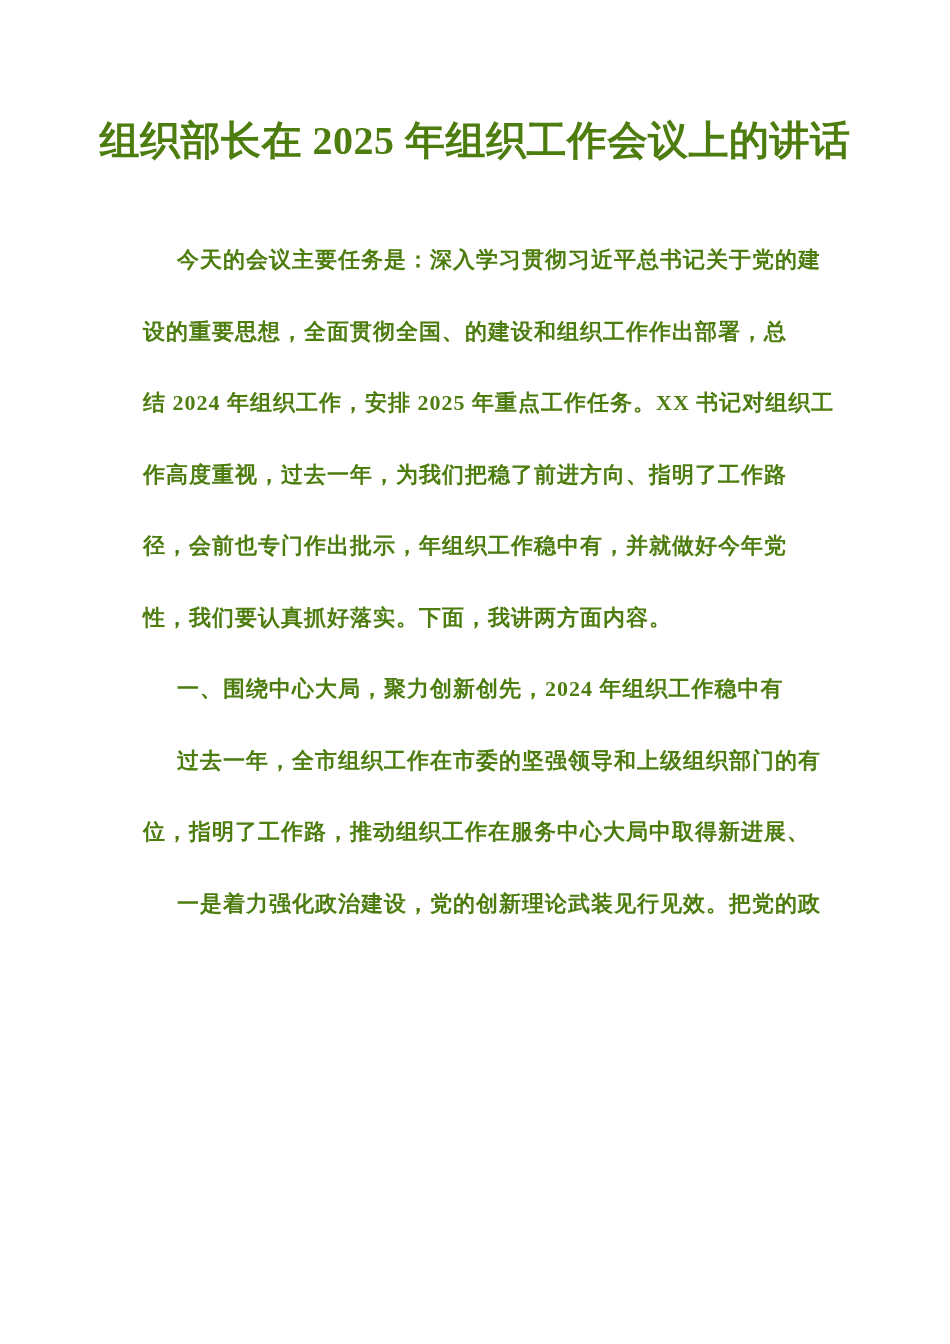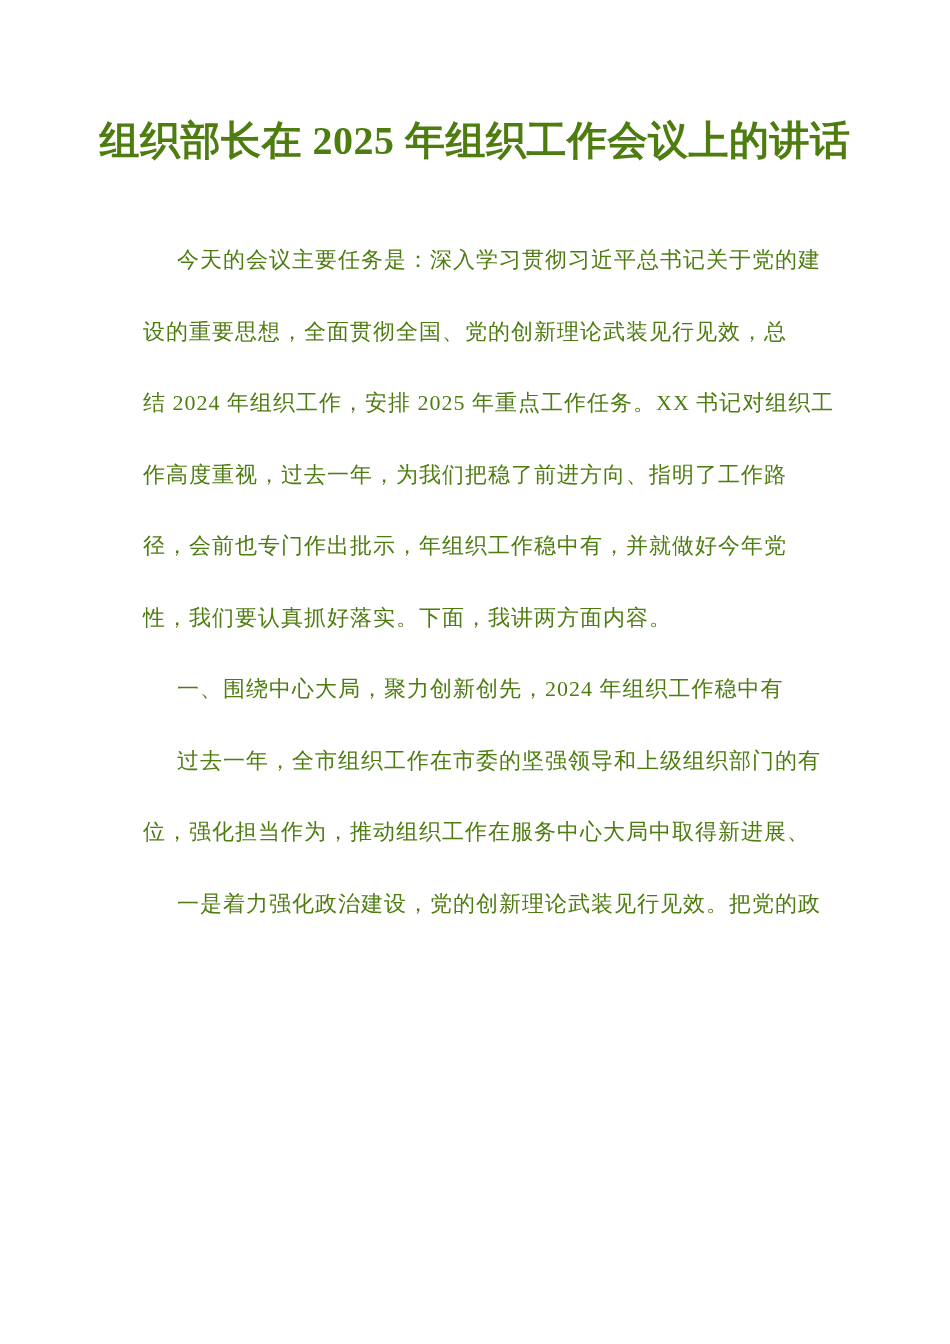--- a/index.html
+++ b/index.html
@@ -28,38 +28,39 @@
   .doc-content {
     margin: 54px 138px 0 143px;
     font-size: 22px;
     line-height: 71.5px;
     letter-spacing: 1px;
   }
   .text-line {
     height: 71.5px;
     white-space: nowrap;
     overflow: visible;
+    font-weight: bold;
   }
   .text-line.indent {
     text-indent: 34px;
   }
 </style>
 </head>
 <body>
 
 <div class="page">
 
   <h1 class="doc-title">组织部长在 2025 年组织工作会议上的讲话</h1>
 
   <div class="doc-content">
     <div class="text-line indent">今天的会议主要任务是：深入学习贯彻习近平总书记关于党的建</div>
-    <div class="text-line">设的重要思想，全面贯彻全国、党的创新理论武装见行见效，总</div>
+    <div class="text-line">设的重要思想，全面贯彻全国、的建设和组织工作作出部署，总</div>
     <div class="text-line">结 2024 年组织工作，安排 2025 年重点工作任务。XX 书记对组织工</div>
     <div class="text-line">作高度重视，过去一年，为我们把稳了前进方向、指明了工作路</div>
     <div class="text-line">径，会前也专门作出批示，年组织工作稳中有，并就做好今年党</div>
     <div class="text-line">性，我们要认真抓好落实。下面，我讲两方面内容。</div>
     <div class="text-line indent">一、围绕中心大局，聚力创新创先，2024 年组织工作稳中有</div>
     <div class="text-line indent">过去一年，全市组织工作在市委的坚强领导和上级组织部门的有</div>
-    <div class="text-line">位，强化担当作为，推动组织工作在服务中心大局中取得新进展、</div>
+    <div class="text-line">位，指明了工作路，推动组织工作在服务中心大局中取得新进展、</div>
     <div class="text-line indent">一是着力强化政治建设，党的创新理论武装见行见效。把党的政</div>
   </div>
 
 </div>
 
 </body></html>

